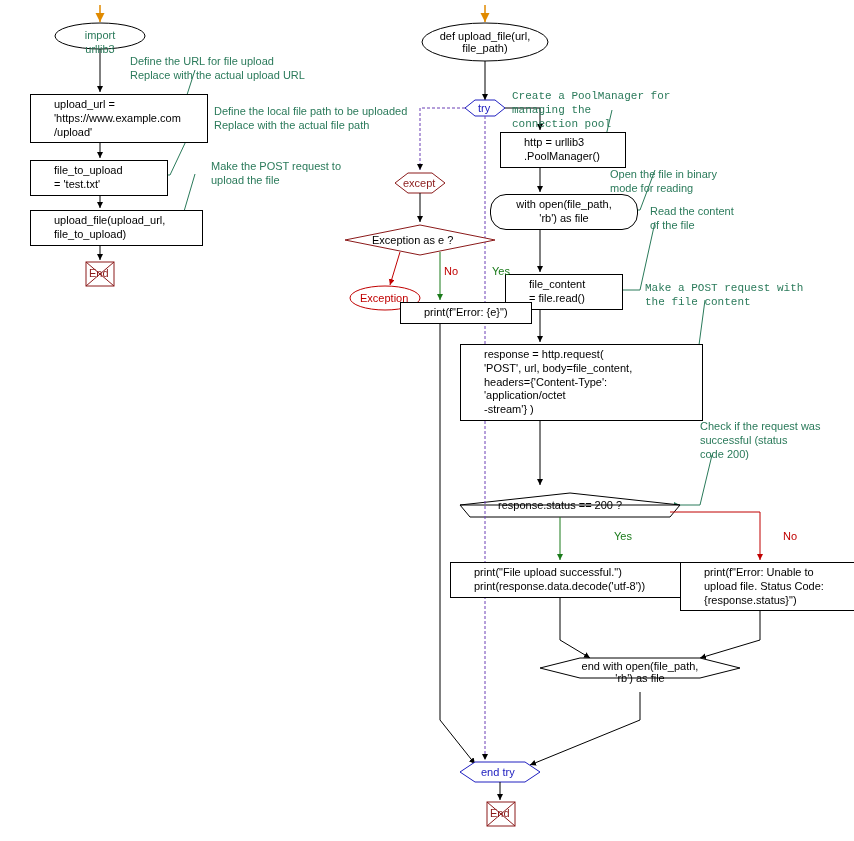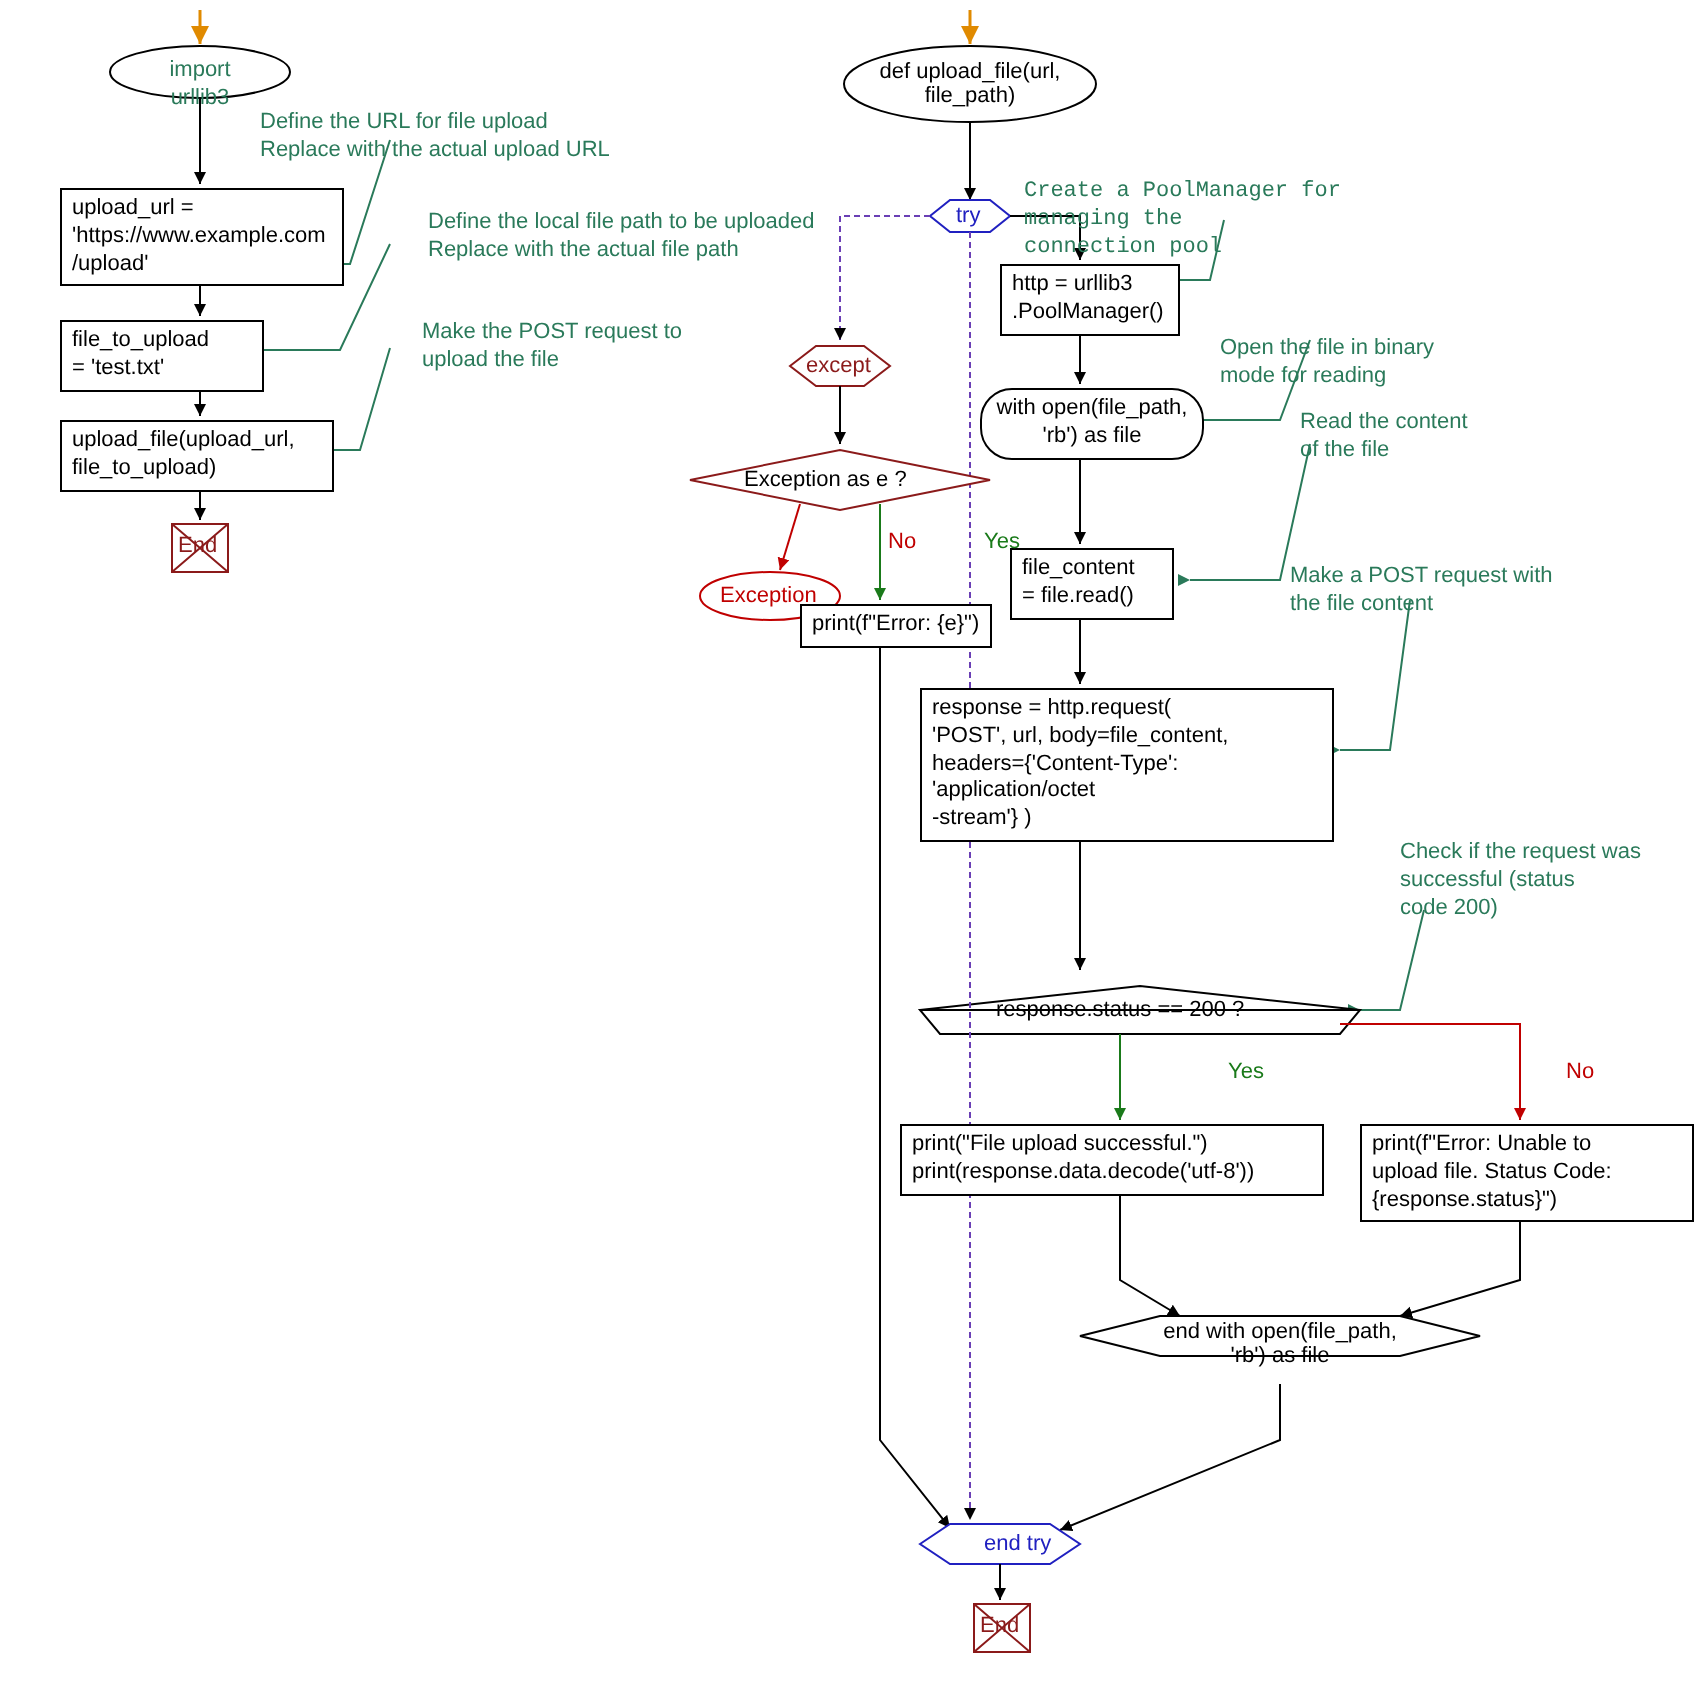--- a/index.html
+++ b/index.html
@@ -10,21 +10,21 @@
     font-size: 11px;
     width: 854px;
     height: 841px;
     position: relative;
   }
   svg { position: absolute; top: 0; left: 0; }
   .node-box {
     position: absolute;
     border: 1px solid #000;
     background: #fff;
-    padding: 3px 5px;
+    padding: 3px 23px;
     font-size: 11px;
     line-height: 1.25;
   }
   .comment {
     position: absolute;
     color: #2a7a5a;
     font-size: 11px;
     line-height: 1.25;
   }
   .arrow-label {
@@ -185,21 +185,21 @@
 
 <div class="comment" style="left:650px; top:205px;">
   <div>Read the content</div>
   <div>of the file</div>
 </div>
 <div class="node-box" style="left:505px; top:274px; width:70px">
   <div>file_content</div>
   <div>= file.read()</div>
 </div>
 
-<div class="comment" style="left:645px; top:282px;">
+<div class="comment" style="left:645px; top:282px;font-family:Liberation Mono, monospace;">
   <div>Make a POST request with</div>
   <div>the file content</div>
 </div>
 <div class="node-box" style="left:460px; top:344px; width:195px">
   <div>response = http.request(</div>
   <div>'POST', url, body=file_content,</div>
   <div>headers={'Content-Type':</div>
   <div>'application/octet</div>
   <div>-stream'} )</div>
 </div>
@@ -228,14 +228,14 @@
   <div>'rb') as file</div>
 </div>
 
 <div style="position:absolute; left:403px; top:177px; font-size:11px; color:#8b1a1a">except</div>
 <div style="position:absolute; left:372px; top:234px; font-size:11px">Exception as e ?</div>
 <div class="arrow-label yes" style="left:448px; top:265px">Yes</div>
 <div class="arrow-label no" style="left:396px; top:265px">No</div>
 <div style="position:absolute; left:360px; top:292px; font-size:11px; color:#c00000">Exception</div>
 <div class="node-box" style="left:400px; top:302px">print(f"Error: {e}")</div>
 
-<div style="position:absolute; left:492px; top:766px; font-size:11px; color:#2020c0">end try</div>
+<div style="position:absolute; left:481px; top:766px; font-size:11px; color:#2020c0">end try</div>
 <div style="position:absolute; left:490px; top:807px; font-size:11px; color:#8b1a1a">End</div>
 
 </body></html>

